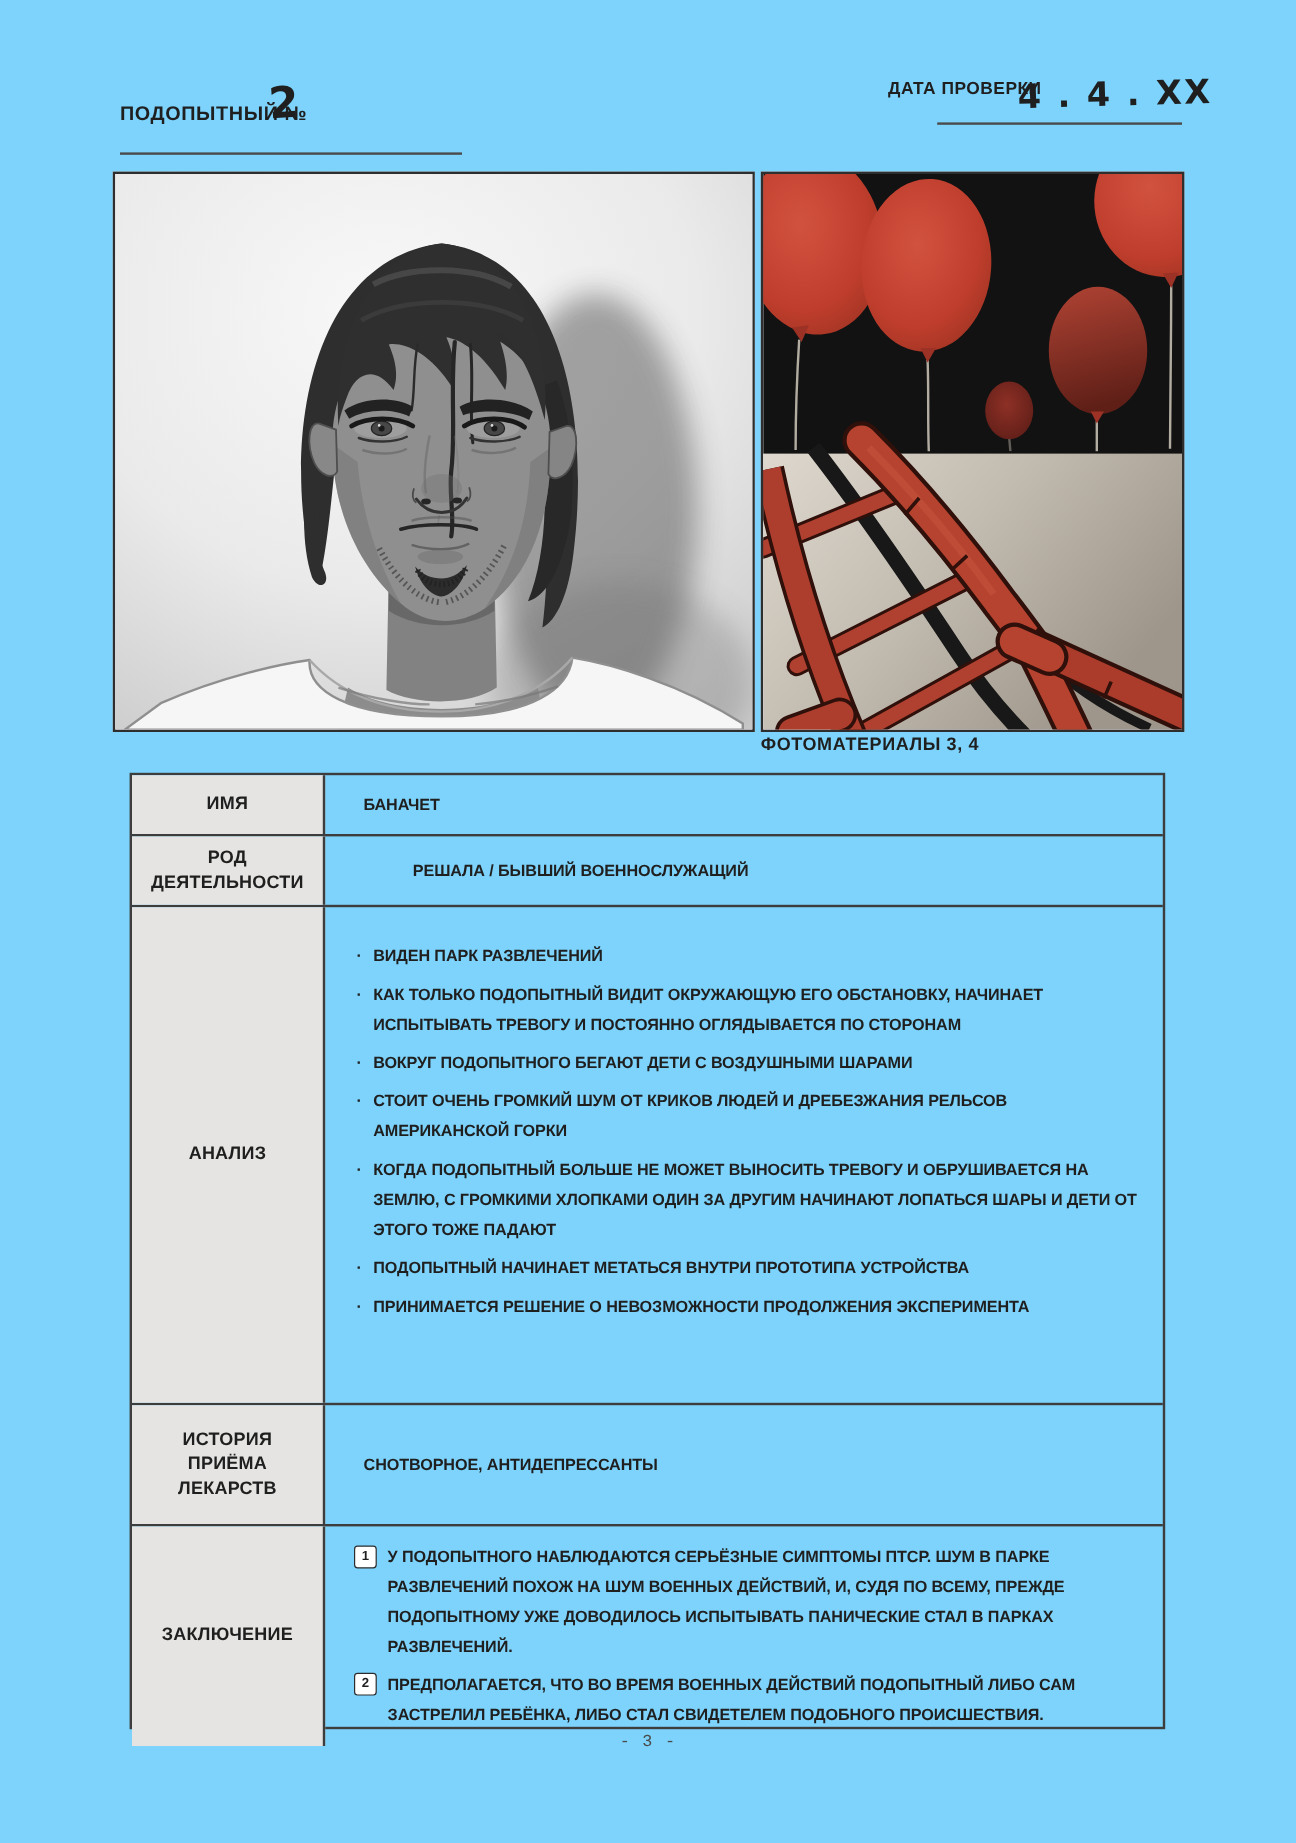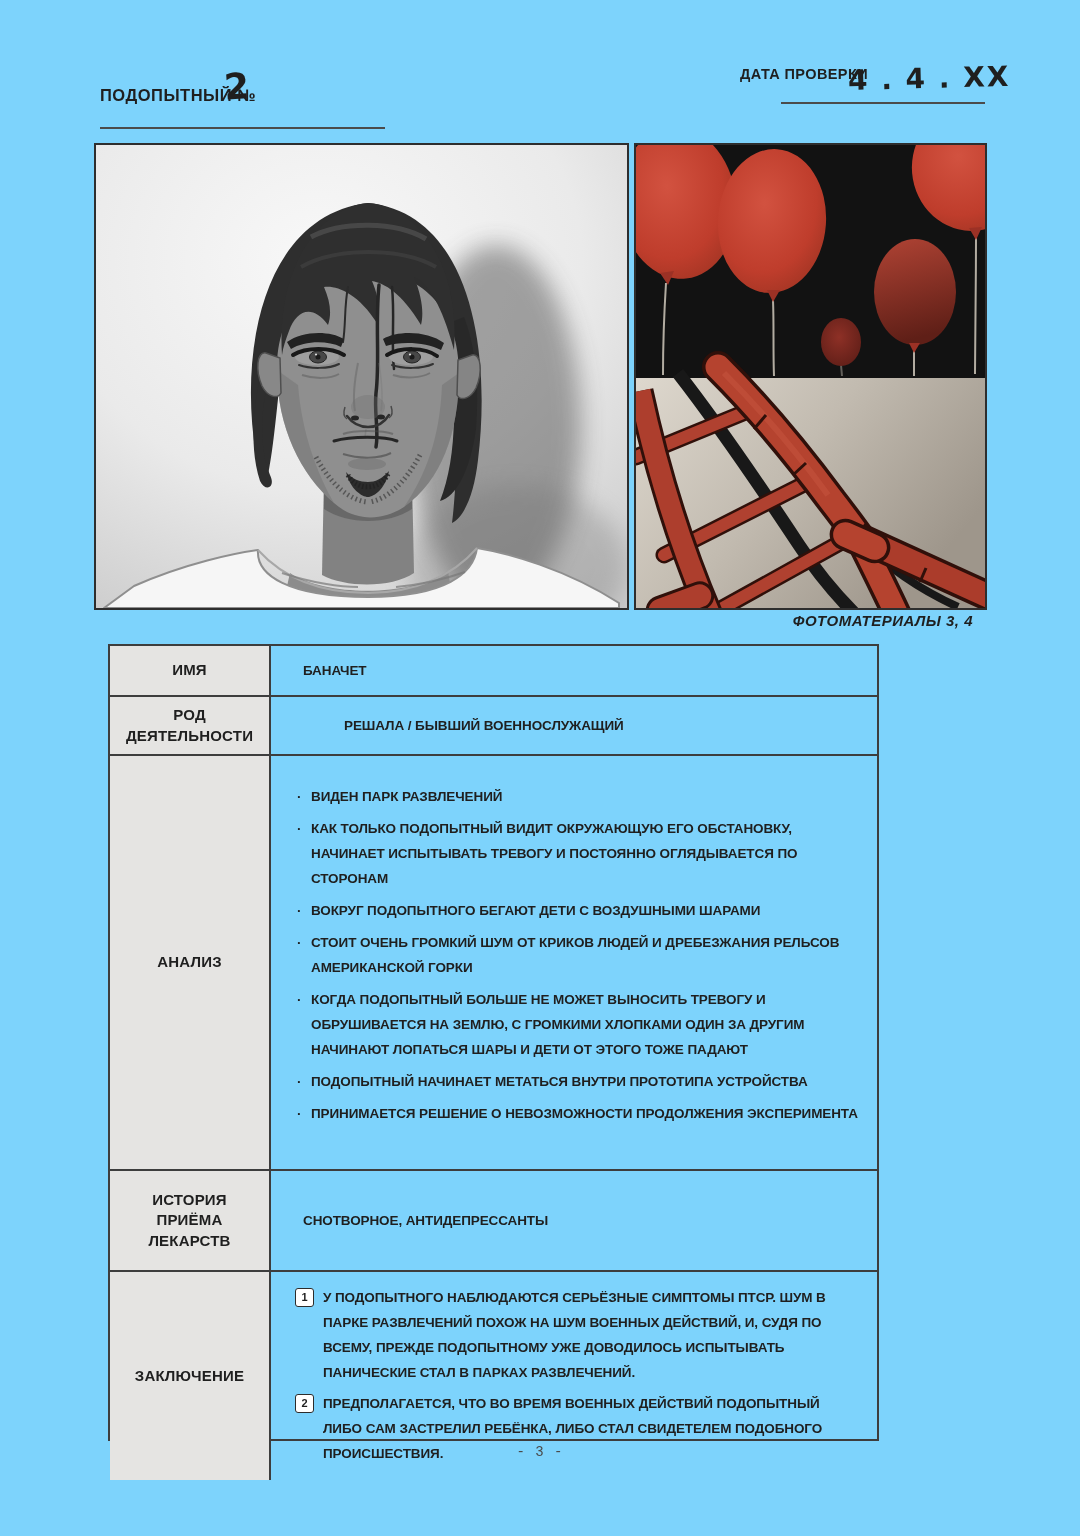--- a/index.html
+++ b/index.html
@@ -13,24 +13,24 @@
     font-family:"DejaVu Sans",sans-serif;transform:rotate(-4deg);}
   .ul-left{position:absolute;left:100px;top:127px;width:285px;height:0;border-bottom:2.5px solid #4b4b4b;}
   .hdr-date-label{position:absolute;left:740px;top:66px;font-size:14.5px;font-weight:bold;letter-spacing:.4px;}
   .hdr-date-value{position:absolute;left:848px;top:62px;font-size:28px;font-weight:bold;
     font-family:"DejaVu Sans",sans-serif;letter-spacing:2px;transform:rotate(-1.5deg);}
   .ul-right{position:absolute;left:781px;top:102px;width:204px;height:0;border-bottom:2px solid #4b4b4b;}
   
   .photo{position:absolute;top:143px;border:2px solid #2e2e2e;background:#fff;line-height:0;}
   .photo.portrait{left:94px;}
   .photo.park{left:634px;}
-  .caption{position:absolute;left:620px;top:612px;width:353px;text-align:right;
-    font-size:15px;font-weight:bold;letter-spacing:.5px;font-style:italic;}
-  
-  .doc-table{position:absolute;left:108px;top:644px;width:771px;border:2px solid #3d3d3d;box-sizing:border-box;}
+  .caption{position:absolute;left:634px;top:612px;width:353px;
+    font-size:15px;font-weight:bold;letter-spacing:.5px;}
+  
+  .doc-table{position:absolute;left:108px;top:644px;width:863px;border:2px solid #3d3d3d;box-sizing:border-box;}
   .t-row{display:grid;grid-template-columns:161px 1fr;border-top:2px solid #3d3d3d;}
   .t-row:first-child{border-top:none;}
   .t-lbl{background:#e5e4e2;border-right:2px solid #3d3d3d;display:flex;align-items:center;justify-content:center;
     text-align:center;font-size:15px;font-weight:bold;line-height:1.35;padding:8px 10px;box-sizing:border-box;letter-spacing:.2px;}
   .t-val{display:flex;align-items:center;padding:8px 12px 8px 32px;box-sizing:border-box;
     font-size:13.5px;font-weight:bold;letter-spacing:-0.1px;line-height:25px;}
   .row-name{height:49px;}
   .row-occupation{height:57px;gap:41px;}
   .row-analysis{height:413px;}
   .row-medication{height:99px;}

